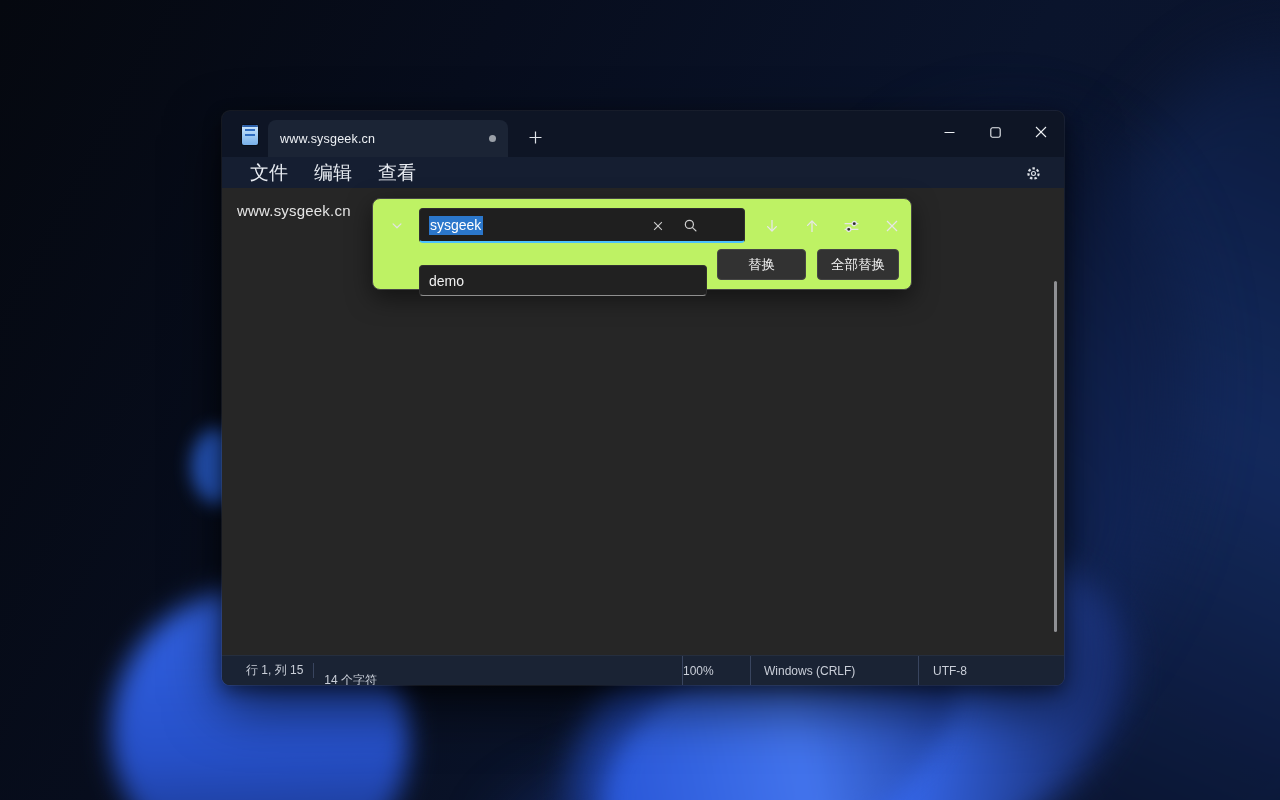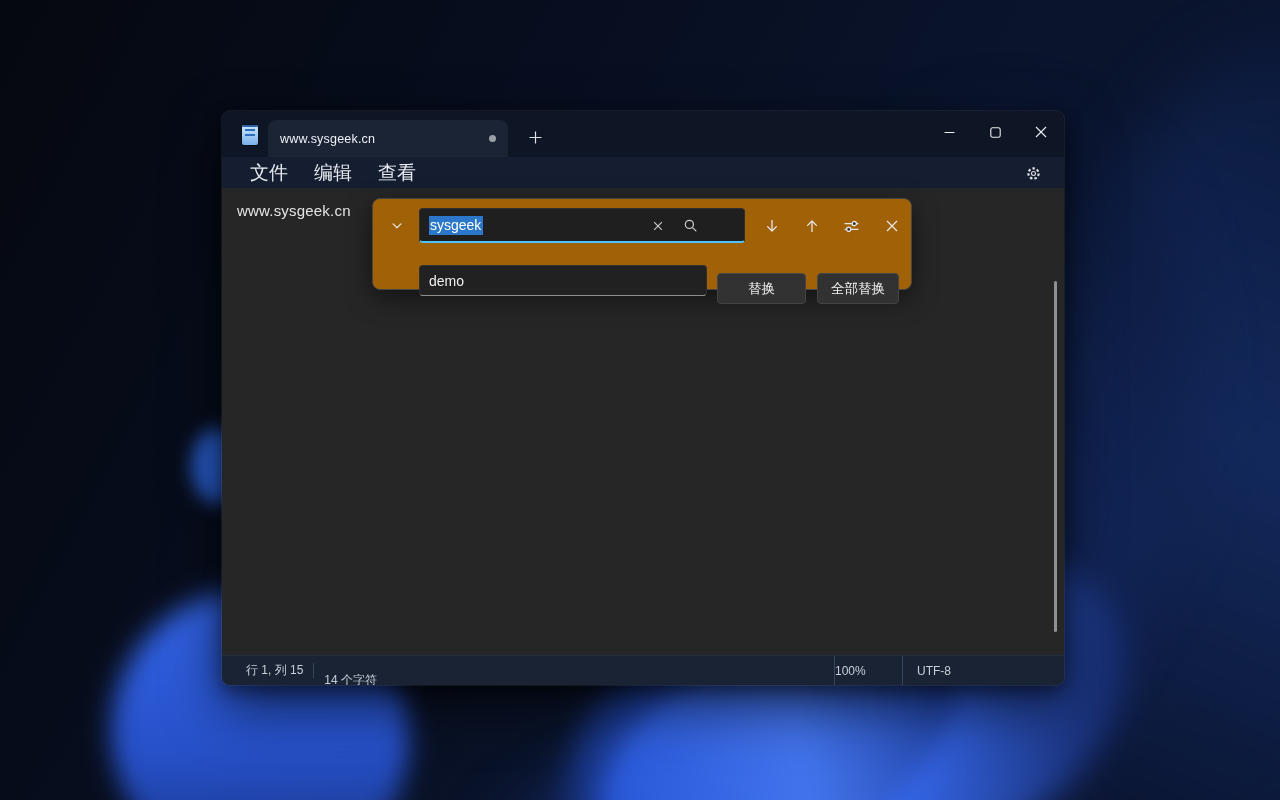--- a/index.html
+++ b/index.html
@@ -70,21 +70,21 @@
   
   .editor { position:relative; height:467px; background:#262626; }
   .editor-text { position:absolute; left:15px; top:14px; font-size:15px; color:#e4e4e4; letter-spacing:.2px; }
 
   
   .scrollbar-track { position:absolute; right:2px; top:0; width:14px; height:100%; }
   .scrollbar-thumb { position:absolute; right:5px; top:93px; width:3px; height:351px; background:#8f9094; border-radius:2px; }
 
   
   .find-dialog { position:absolute; left:150px; top:10px; width:540px; height:92px;
-    background:#a16207; border:1px solid #454545; border-radius:8px;
+    background:#bef264; border:1px solid #454545; border-radius:8px;
     box-shadow:0 8px 24px rgba(0,0,0,0.5); }
   .fd-row1 { position:absolute; left:0; top:9px; width:100%; height:36px; }
   .chevron-btn { position:absolute; left:9px; top:4px; width:29px; height:28px;
     display:flex; align-items:center; justify-content:center; color:#e2e2e2; border-radius:4px; }
   .search-box { position:absolute; left:46px; top:0; width:326px; height:35px;
     background:#1f1f1f; border:1px solid #2f2f2f; border-bottom:2px solid #4cc2ff;
     border-radius:4px; display:flex; align-items:center; padding:0 64px 0 9px;
     font-size:14px; color:#ffffff; }
   .sel { background:#2b77cb; padding:1px 2px 2px 1px; }
   .box-icon-btn { position:absolute; top:5px; width:26px; height:25px;
@@ -94,35 +94,35 @@
   .fd-act { position:absolute; top:4px; width:29px; height:28px;
     display:flex; align-items:center; justify-content:center; color:#e6e6e6; border-radius:4px; }
   .find-next { left:384px; } .find-prev { left:424px; } .find-options { left:464px; } .find-close { left:504px; }
   .fd-row2 { position:absolute; left:0; top:50px; width:100%; height:32px; }
   .replace-box { position:absolute; left:46px; top:16px; width:288px; height:31px;
     background:#212121; border:1px solid #303030; border-bottom:1px solid #8f8f8f;
     border-radius:4px; display:flex; align-items:center; padding:0 9px;
     font-size:14px; color:#f0f0f0; }
   .fd-btn { position:absolute; top:0; height:31px; background:#323232; border:1px solid #454545;
     border-radius:4px; color:#f2f2f2; font-size:13.5px; display:flex; align-items:center; justify-content:center;
-    font-family:"Liberation Sans","DejaVu Sans",sans-serif;margin-top:24px; }
+    font-family:"Liberation Sans","DejaVu Sans",sans-serif; }
   .replace-btn { left:344px; width:89px; }
   .replace-all-btn { left:444px; width:82px; }
 
   
   .statusbar { height:30px; background:#1a2334; border-top:1px solid rgba(255,255,255,0.05);
     display:flex; align-items:center; font-size:12px; color:#c9ced8; }
   .sb-cell { display:flex; align-items:center; height:100%; white-space:nowrap;text-align:right; }
   .sb-div { width:1px; height:15px; background:#39455f; }
   .sb-cursor { padding:0 10px 0 24px; }
   .sb-chars { padding:0 12px 0 10px;margin-top:20px; }
   .sb-right { margin-left:auto; display:flex; height:100%; }
   .sb-zoom { width:68px; border-left:1px solid #39455f; }
   .sb-eol { width:168px; padding-left:13px; border-left:1px solid #39455f; }
-  .sb-enc { width:162px; padding-left:14px; border-left:1px solid #39455f; }
+  .sb-enc { width:146px; padding-left:14px; border-left:1px solid #39455f; }
   .sb-zoom,.sb-eol,.sb-enc { display:flex; align-items:center; }
   svg { display:block; }
 </style>
 </head>
 <body>
 
 <div class="wallpaper">
   <div class="wp wp-right-band"></div>
   <div class="wp wp-mid-fold"></div>
   <div class="wp wp-bottom-glow"></div>
@@ -245,17 +245,18 @@
       <div class="scrollbar-thumb"></div>
     </div>
   </div>
 
   <div class="statusbar">
     <div class="sb-cell sb-cursor">行 1, 列 15</div>
     <div class="sb-div"></div>
     <div class="sb-cell sb-chars">14 个字符</div>
     <div class="sb-right">
       <div class="sb-cell sb-zoom">100%</div>
+      <div class="sb-cell sb-eol">Windows (CRLF)</div>
       <div class="sb-cell sb-enc">UTF-8</div>
     </div>
   </div>
 
 </div>
 
 </body></html>

